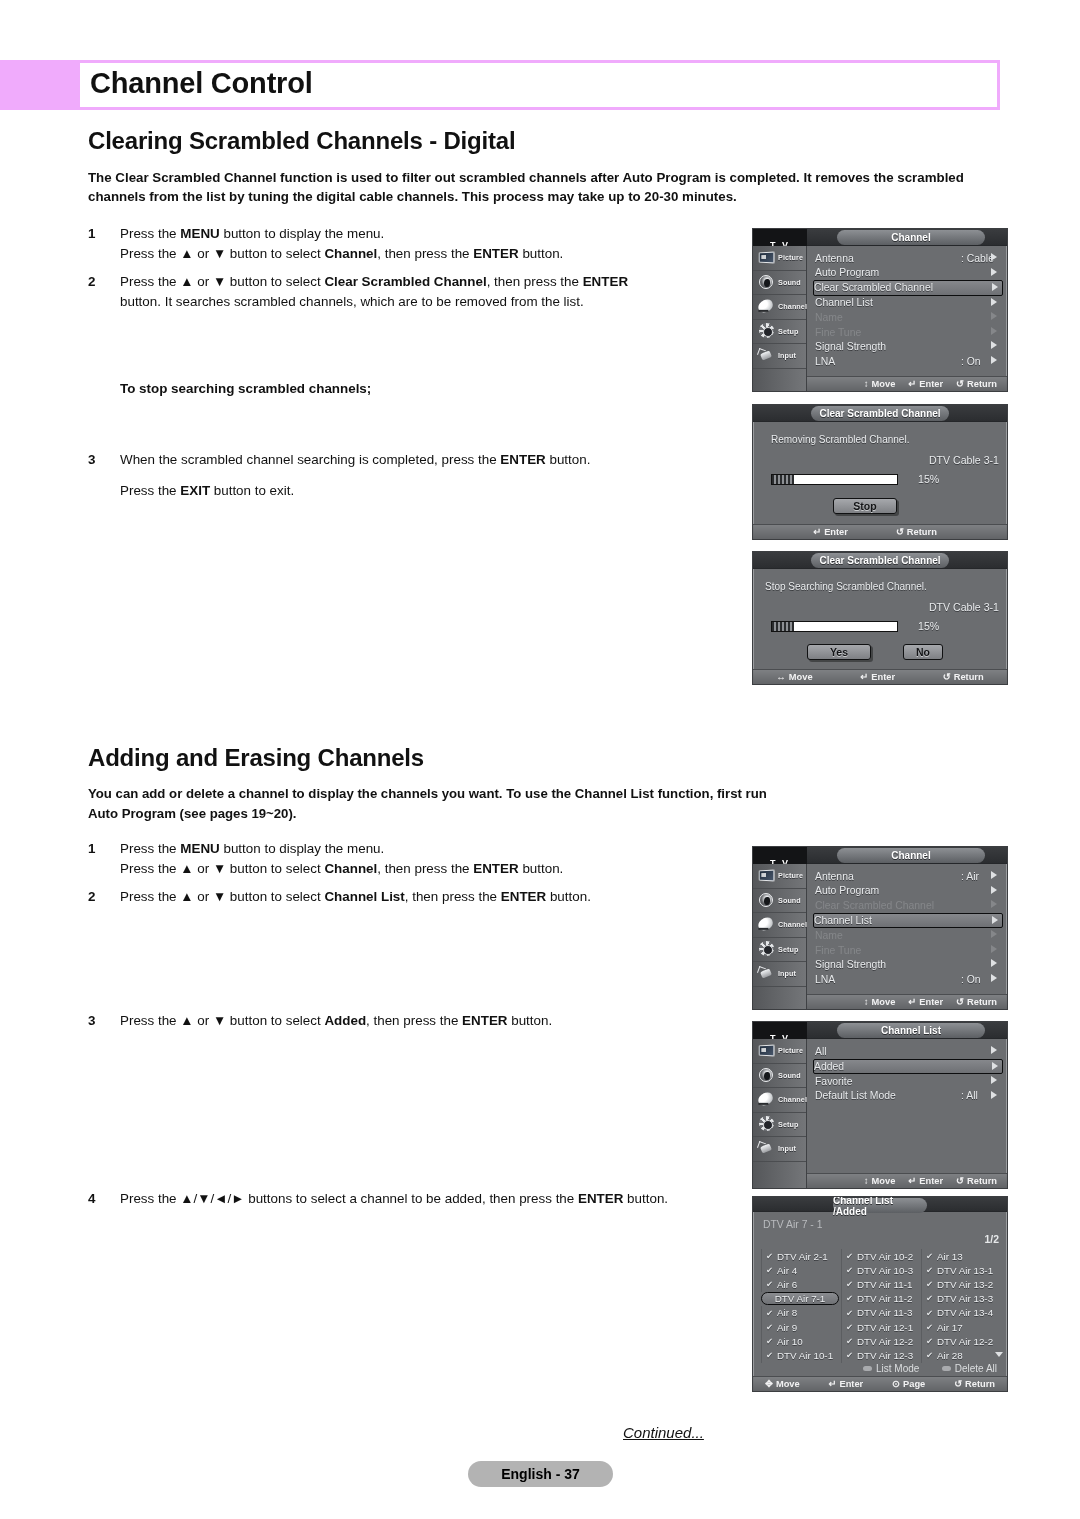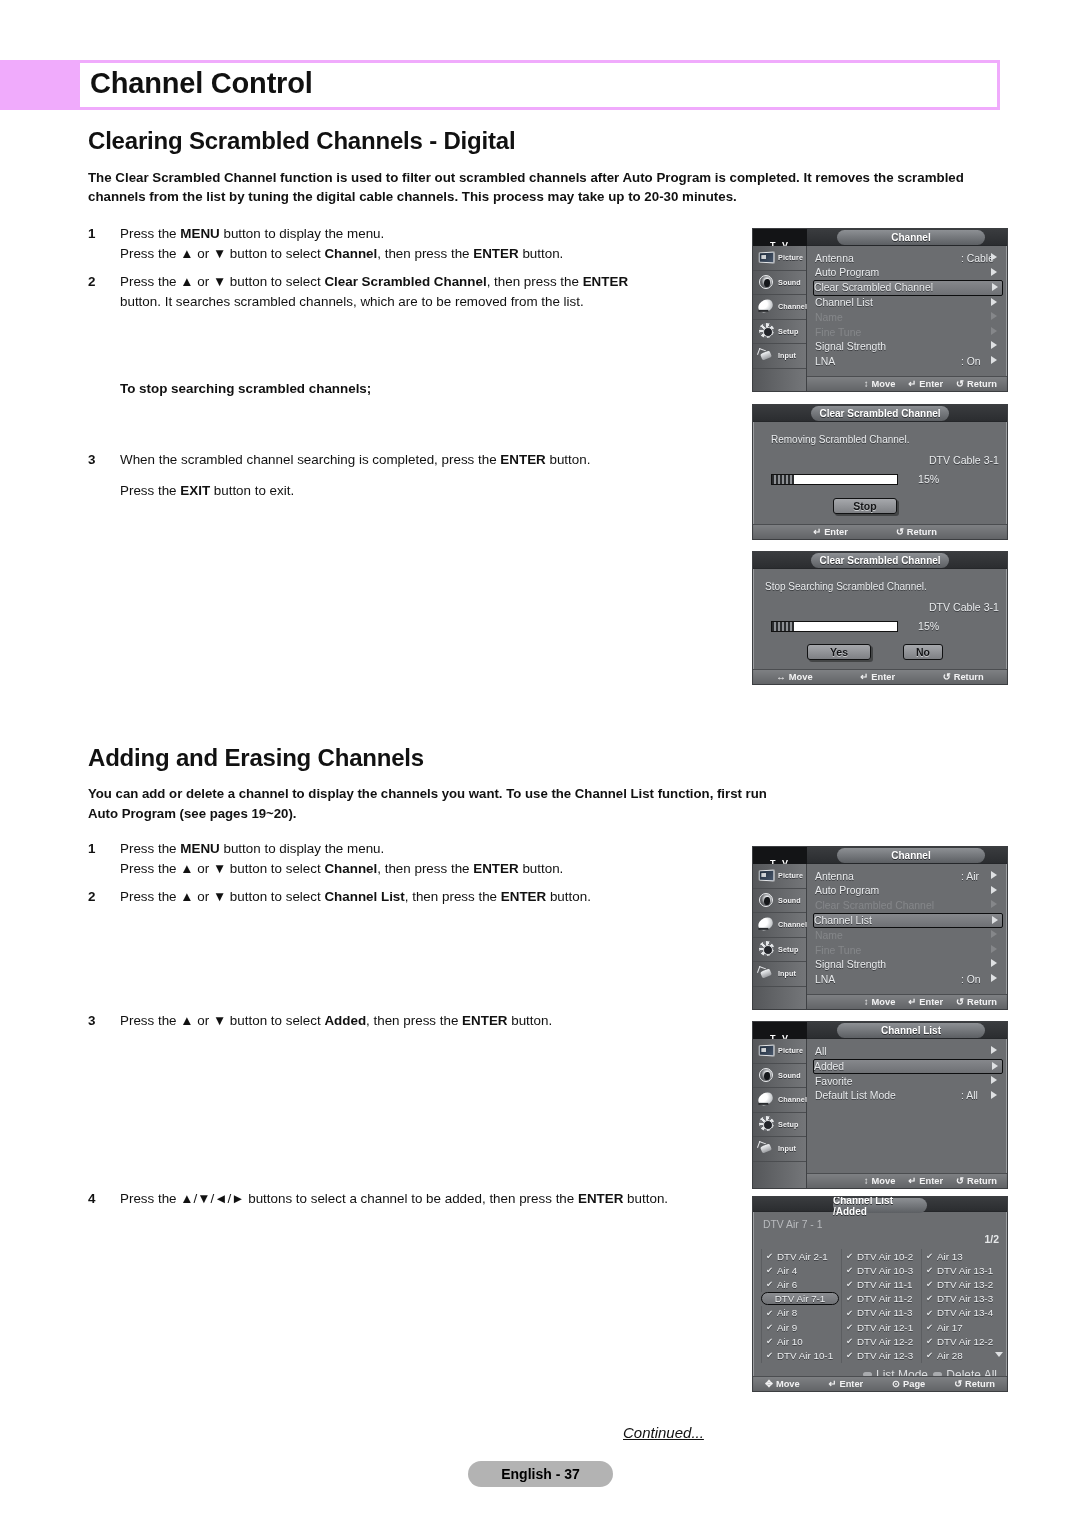--- a/index.html
+++ b/index.html
@@ -211,22 +211,22 @@
     border:1.4px solid #0b0c0d; border-radius:7px;
     background:linear-gradient(#8a8c90,#6f7175);
     justify-content:center; padding-left:0; height:13.5px;
   }
   .scroll-dn {
     position:absolute; right:4px; top:155px;
     width:0;height:0;border-top:5px solid #dfe1e3;
     border-left:4px solid transparent;border-right:4px solid transparent;
   }
   .grid-sub {
-    position:absolute; left:0; right:0; bottom:10px; height:13px;
-    display:flex; align-items:center; font-size:12px; color:#dcdee0;
+    position:absolute; left:0; right:0; bottom:16px; height:13px;
+    display:flex; align-items:center; font-size:10px; color:#dcdee0;
   }
   .grid-sub .g1 { position:absolute; left:110px; display:flex; align-items:center; gap:4px; }
   .grid-sub .g2 { position:absolute; right:10px; display:flex; align-items:center; gap:4px; }
   .pill {
     width:9px;height:5px;border-radius:3px;background:#a9abae;display:inline-block;
   }
   .ic-tv {
     position:absolute; left:2px; top:3px; width:16px; height:11px;
     background:linear-gradient(135deg,#1d2a3a,#48566a);
     border:1.2px solid #e8eaec; border-radius:1px;

